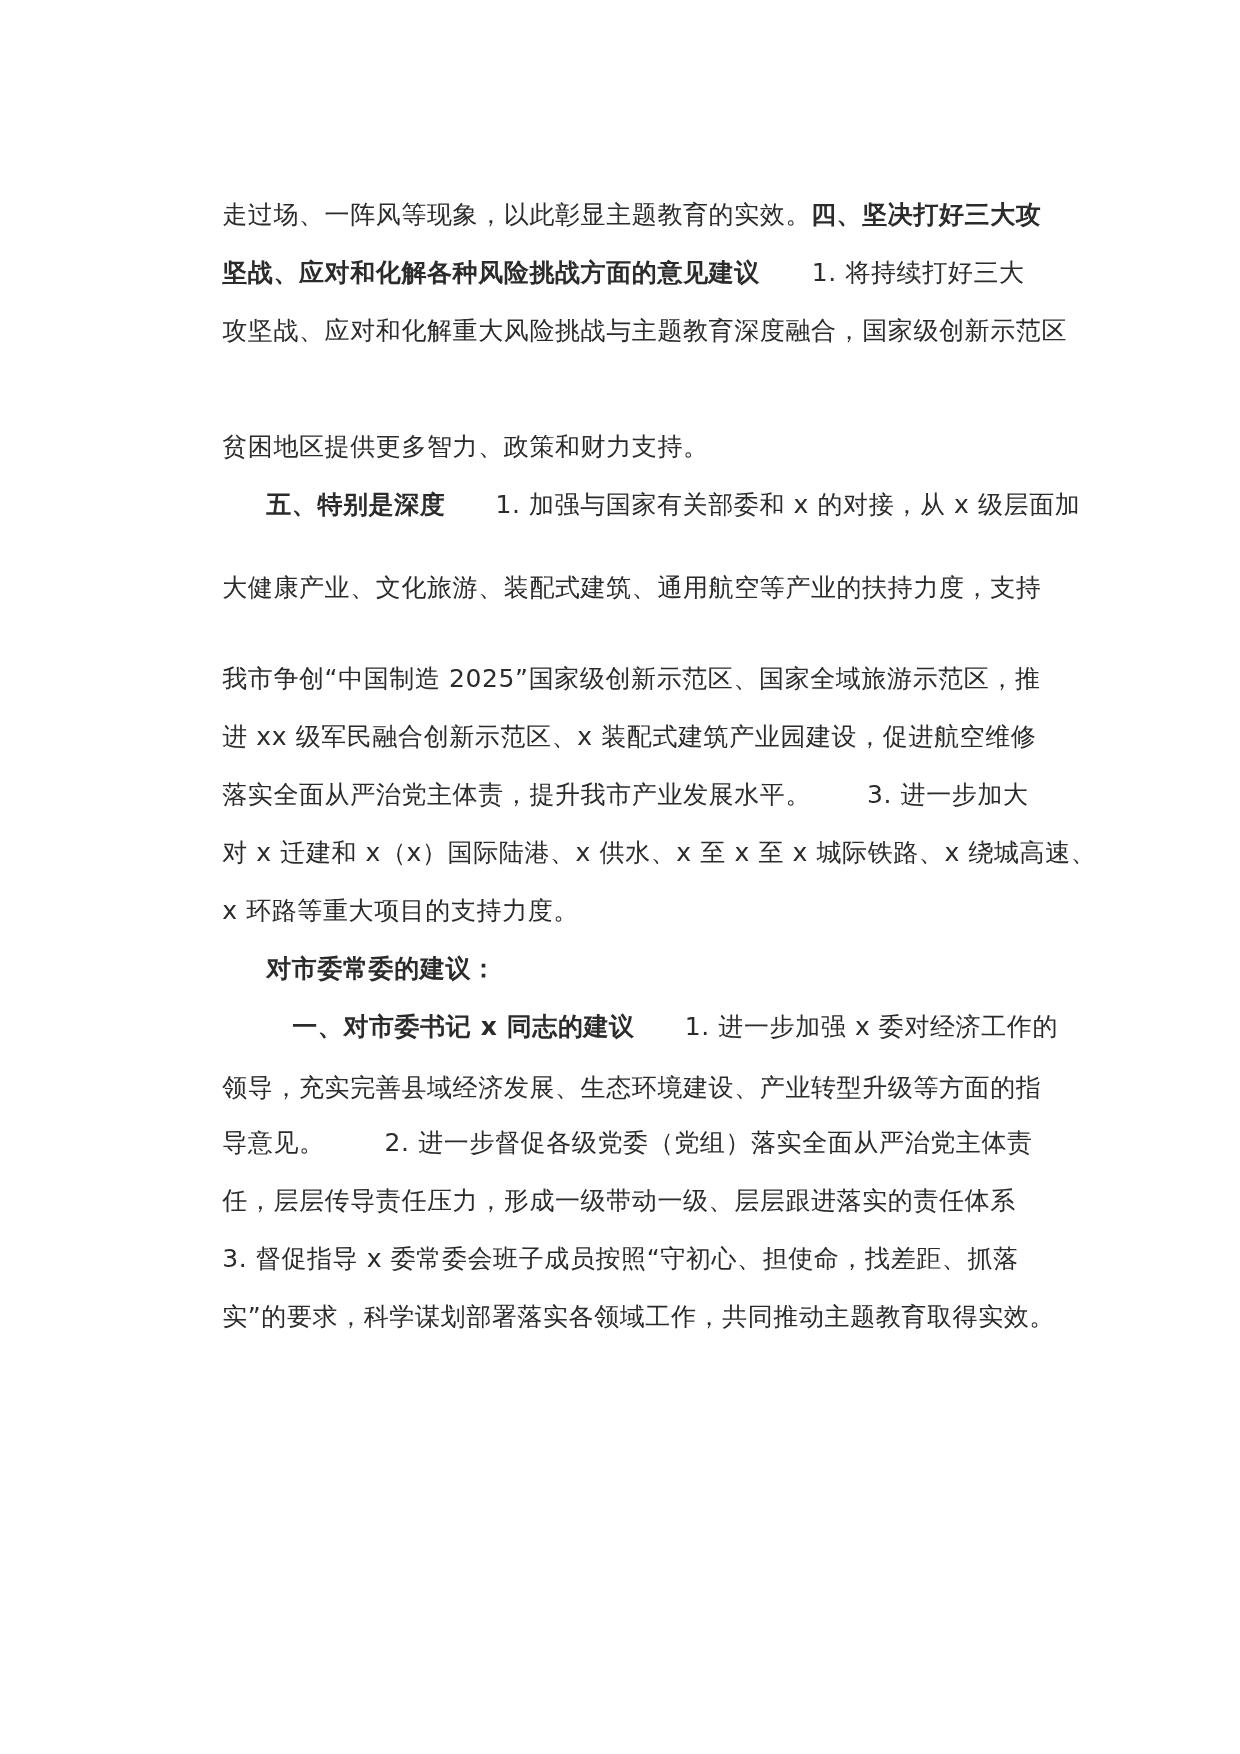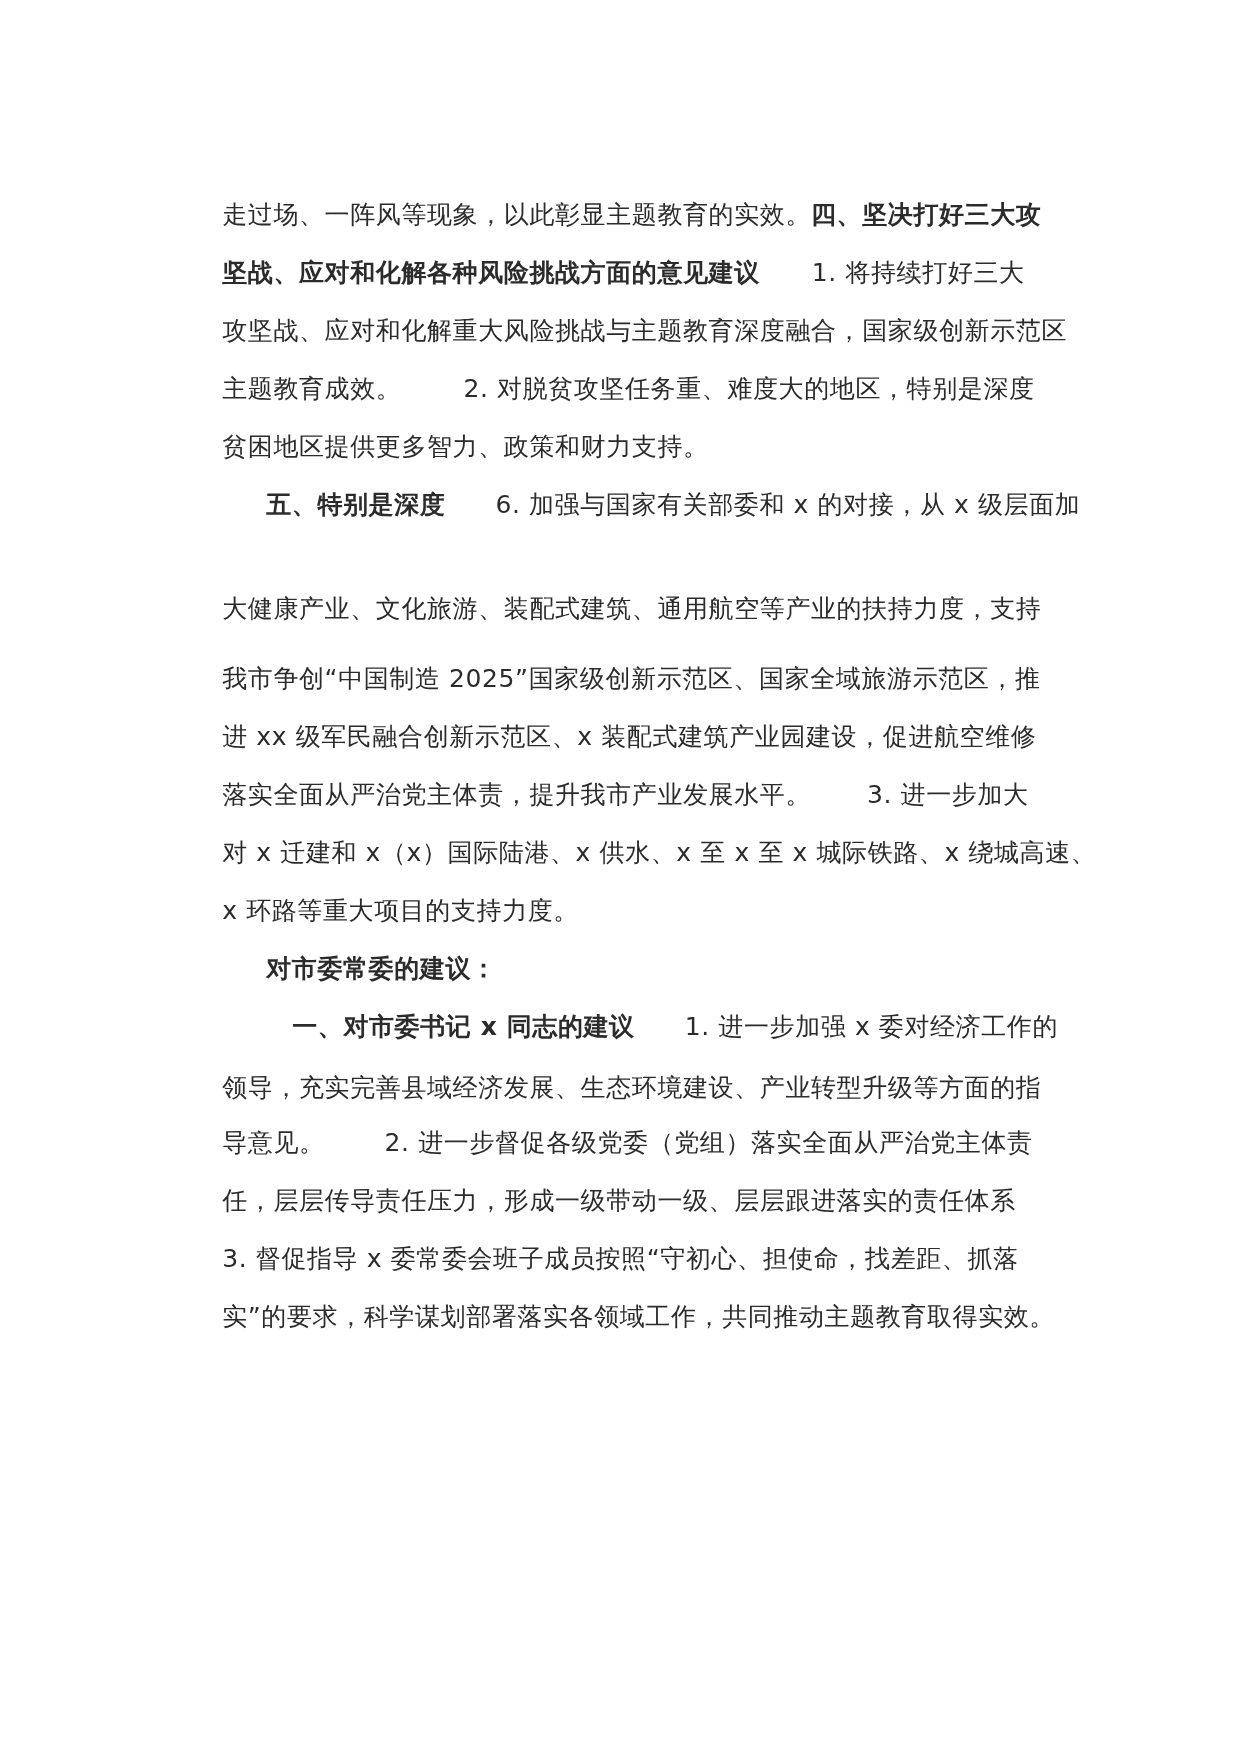--- a/index.html
+++ b/index.html
@@ -47,34 +47,31 @@
   </div>
 
   <div class="line" style="top:213px;">
     <span class="b">坚战、应对和化解各种风险挑战方面的意见建议</span><span class="gap" style="width:52px;"></span><span>1. 将持续打好三大</span>
   </div>
 
   <div class="line" style="top:271px;">
     <span>攻坚战、应对和化解重大风险挑战与主题教育深度融合，国家级创新示范区</span>
   </div>
 
-  <div class="line" style="top:329px;">
-    <span>主题教育成效。</span><span class="gap" style="width:62px;"></span><span>2. 对脱贫攻坚任务重、难度大的地区，特别是深度</span>
-  </div>
 
   <div class="line" style="top:387px;">
     <span>贫困地区提供更多智力、政策和财力支持。</span>
   </div>
 
   <div class="line indent1" style="top:445px;">
-    <span class="b">五、特别是深度</span><span class="gap" style="width:50px;"></span><span>6. 加强与国家有关部委和 x 的对接，从 x 级层面加</span>
+    <span class="b">五、特别是深度</span><span class="gap" style="width:50px;"></span><span>1. 加强与国家有关部委和 x 的对接，从 x 级层面加</span>
   </div>
 
 
-  <div class="line" style="top:549px;">
+  <div class="line" style="top:528px;">
     <span>大健康产业、文化旅游、装配式建筑、通用航空等产业的扶持力度，支持</span>
   </div>
 
   <div class="line" style="top:619px;">
     <span>我市争创“中国制造 2025”国家级创新示范区、国家全域旅游示范区，推</span>
   </div>
 
   <div class="line" style="top:677px;">
     <span>进 xx 级军民融合创新示范区、x 装配式建筑产业园建设，促进航空维修</span>
   </div>

